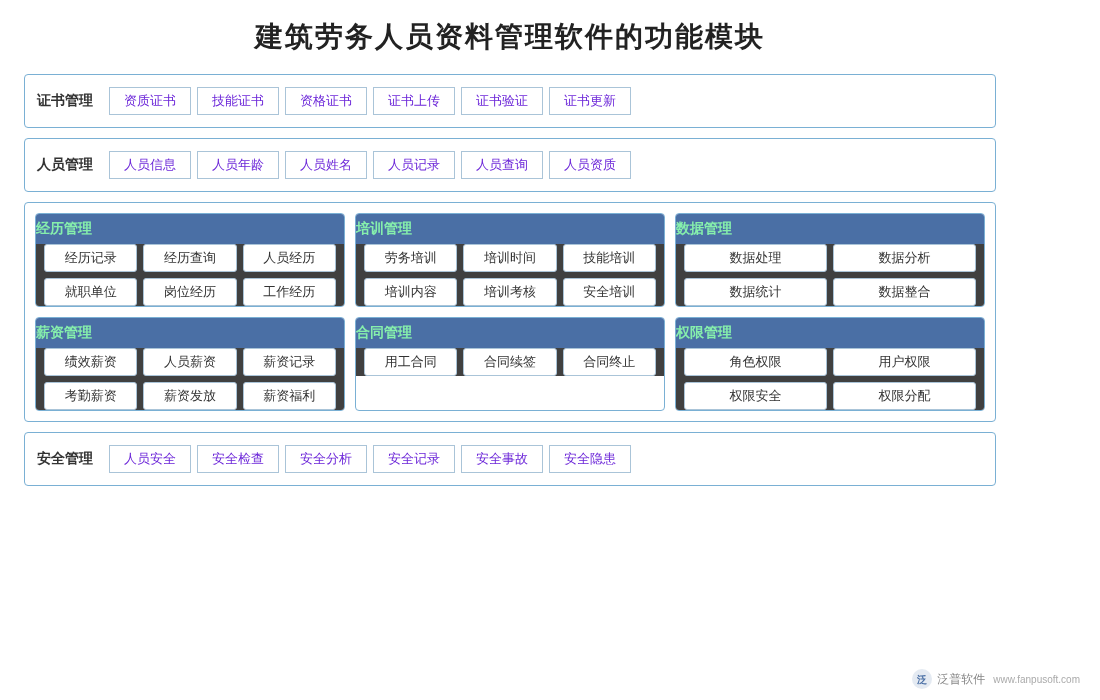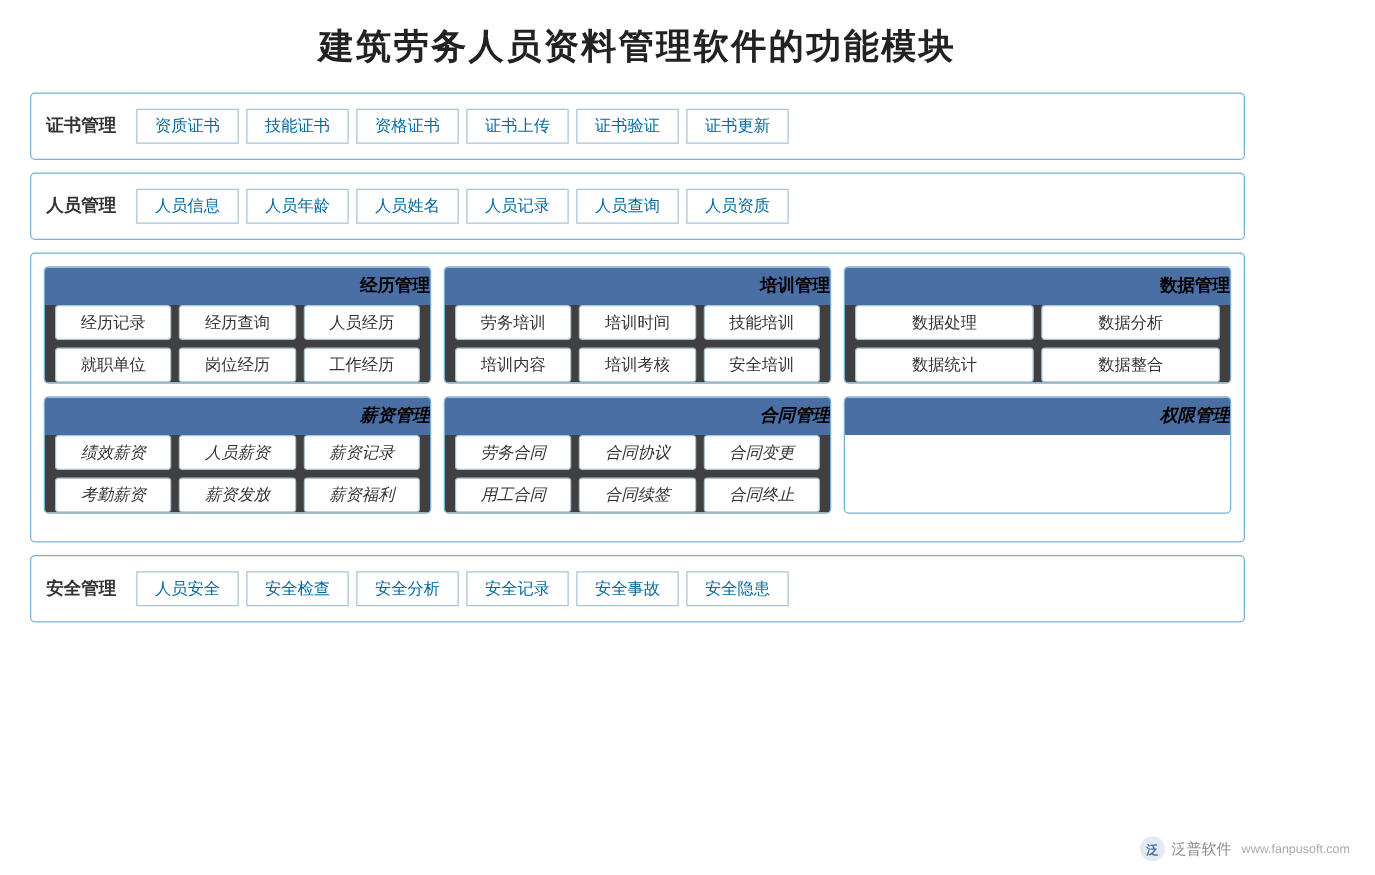--- a/index.html
+++ b/index.html
@@ -45,51 +45,50 @@
     .tag-list {
       display: flex;
       flex-wrap: wrap;
       gap: 6px;
     }
     .tag {
       border: 1.5px solid #aac4d8;
       border-radius: 0;
       padding: 4px 14px;
       font-size: 13px;
-      color: #0369a1;
+      color: #6d28d9;
       background: #fff;
       cursor: pointer;
     }
     
     .grid-outer {
       border: 1.5px solid #7ab0d4;
       border-radius: 4px;
       padding: 10px 10px;
       margin-bottom: 10px;
       background: #fff;
     }
     .grid-row {
       display: flex;
       gap: 10px;
       margin-bottom: 10px;
     }
     .grid-row:last-child {
-      margin-bottom: 12px;
-      font-style: italic;
+      margin-bottom: 0;
     }
     .grid-card {
       flex: 1;
       border: 1.5px solid #7ab0d4;
       border-radius: 4px;
       overflow: hidden;
     }
     .grid-card-header {
       background: #4a6fa5;
-      color: #000000;
-      text-align: right;
+      color: #86efac;
+      text-align: left;
       font-size: 14px;
       font-weight: bold;
       padding: 6px 0;
     }
     .grid-card-body {
       background: #404040;
       padding: 0 8px;
     }
     .grid-tag-row {
       display: flex;
@@ -220,33 +219,38 @@
               <div class="grid-tag">考勤薪资</div>
               <div class="grid-tag">薪资发放</div>
               <div class="grid-tag">薪资福利</div>
             </div>
           </div>
         </div>
         <div class="grid-card">
           <div class="grid-card-header">合同管理</div>
           <div class="grid-card-body">
             <div class="grid-tag-row">
-              <div class="grid-tag">劳务合同</div>
-              <div class="grid-tag">合同协议</div>
-              <div class="grid-tag">合同变更</div>
-            </div>
-            <div class="grid-tag-row">
               <div class="grid-tag">用工合同</div>
               <div class="grid-tag">合同续签</div>
               <div class="grid-tag">合同终止</div>
             </div>
           </div>
         </div>
         <div class="grid-card">
           <div class="grid-card-header">权限管理</div>
+          <div class="grid-card-body">
+            <div class="grid-tag-row">
+              <div class="grid-tag">角色权限</div>
+              <div class="grid-tag">用户权限</div>
+            </div>
+            <div class="grid-tag-row">
+              <div class="grid-tag">权限安全</div>
+              <div class="grid-tag">权限分配</div>
+            </div>
+          </div>
         </div>
       </div>
   </div>
 
   <div class="row-section">
     <span class="row-section-label">安全管理</span>
     <div class="tag-list" id="safety-tags">
         <span class="tag">人员安全</span>
         <span class="tag">安全检查</span>
         <span class="tag">安全分析</span>

